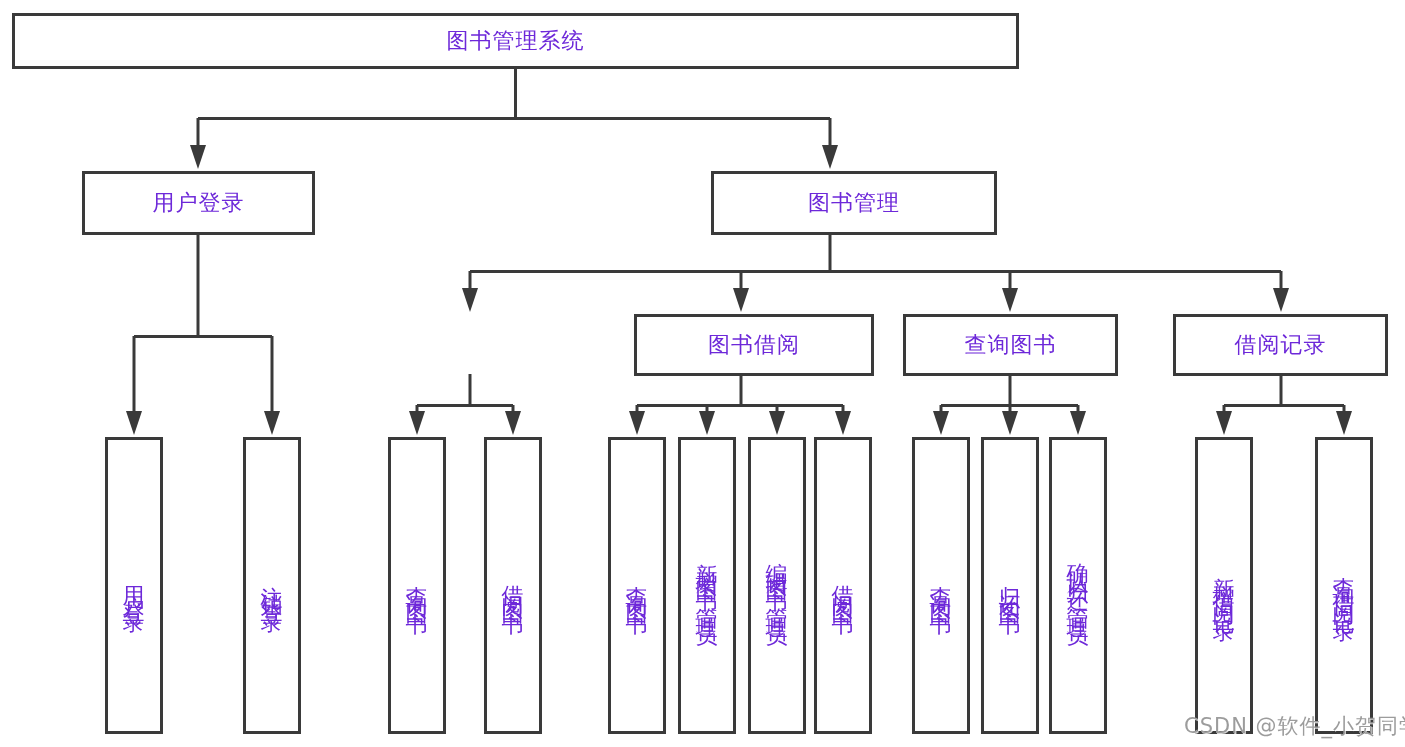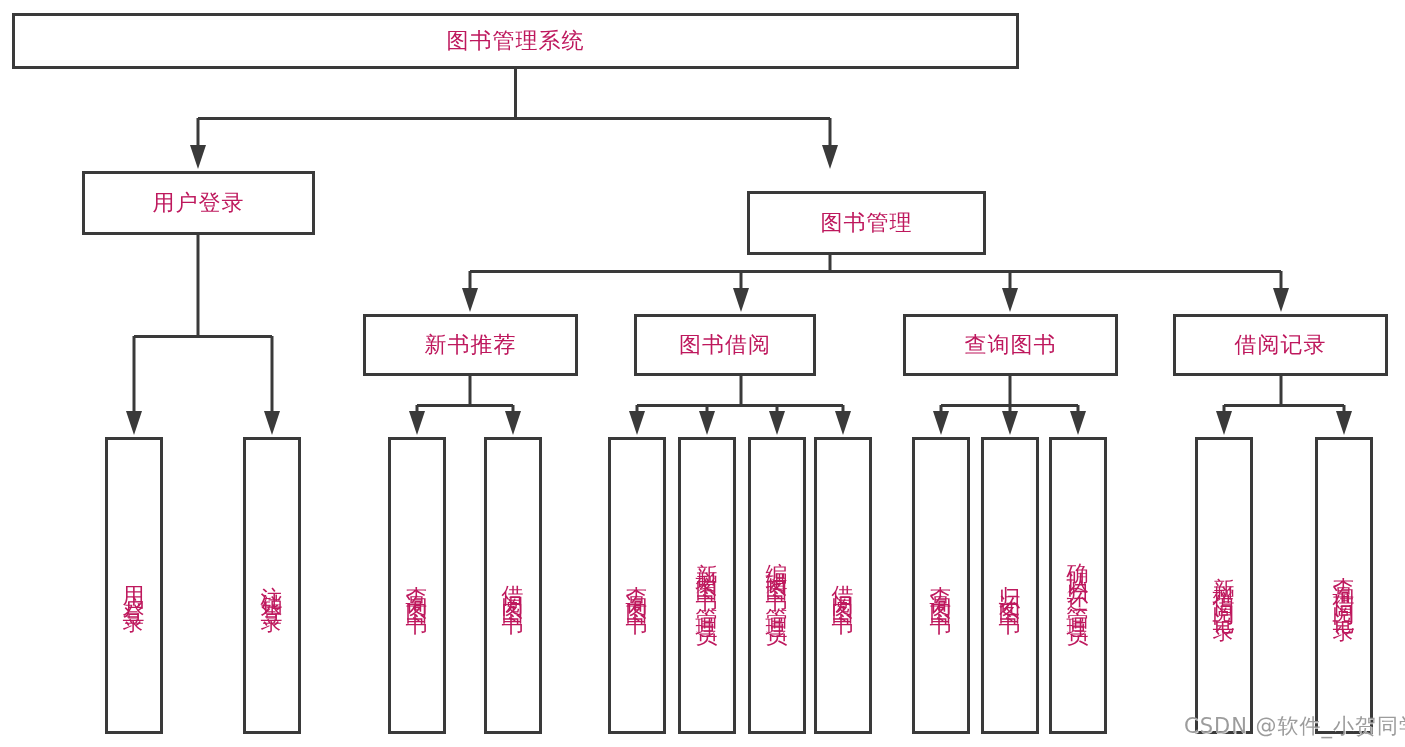--- a/index.html
+++ b/index.html
@@ -20,21 +20,21 @@
   .wires path { stroke: #3a3a3a; stroke-width: 3; fill: none; }
   .wires polygon { fill: #3a3a3a; stroke: none; }
   .box {
     position: absolute;
     box-sizing: border-box;
     background: #ffffff;
     border: 3px solid #3a3a3a;
     display: flex;
     align-items: center;
     justify-content: center;
-    color: #be185d;
+    color: #6d28d9;
     font-size: 22px;
     letter-spacing: 1px;
     z-index: 2;
     text-align: right;
   }
   .leaf span {
     writing-mode: vertical-rl;
     text-orientation: mixed;
     letter-spacing: 9px;
     line-height: 1.05;
@@ -119,28 +119,25 @@
     <polygon points="1336,411 1352,411 1344,435"></polygon>
   </svg>
 
   <div class="box" style="left:12px; top:13px; width:1007px; height:56px;">
     <span>图书管理系统</span>
   </div>
 
   <div class="box" style="left:82px; top:171px; width:233px; height:64px;">
     <span>用户登录</span>
   </div>
-  <div class="box" style="left:747px; top:171px; width:239px; height:64px;margin-top:20px;">
+  <div class="box" style="left:711px; top:171px; width:286px; height:64px;">
     <span>图书管理</span>
   </div>
 
-  <div class="box" style="left:363px; top:314px; width:215px; height:62px;">
-    <span>新书推荐</span>
-  </div>
-  <div class="box" style="left:634px; top:314px; width:182px; height:62px;">
+  <div class="box" style="left:634px; top:314px; width:240px; height:62px;">
     <span>图书借阅</span>
   </div>
   <div class="box" style="left:903px; top:314px; width:215px; height:62px;">
     <span>查询图书</span>
   </div>
   <div class="box" style="left:1173px; top:314px; width:215px; height:62px;">
     <span>借阅记录</span>
   </div>
 
   <div class="box leaf" style="left:105px; top:437px; width:58px; height:297px;">

